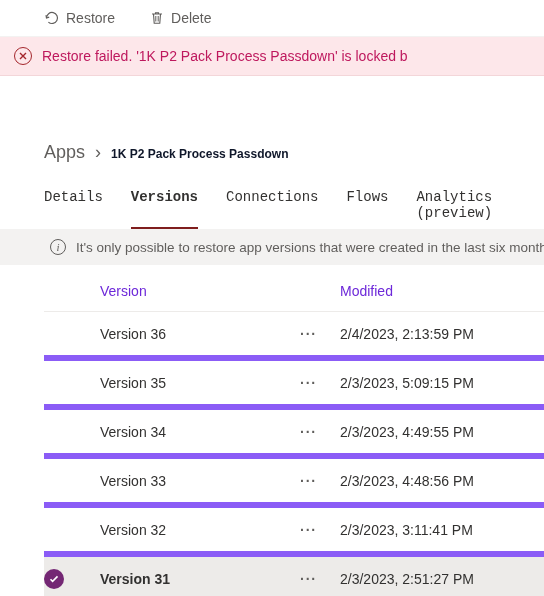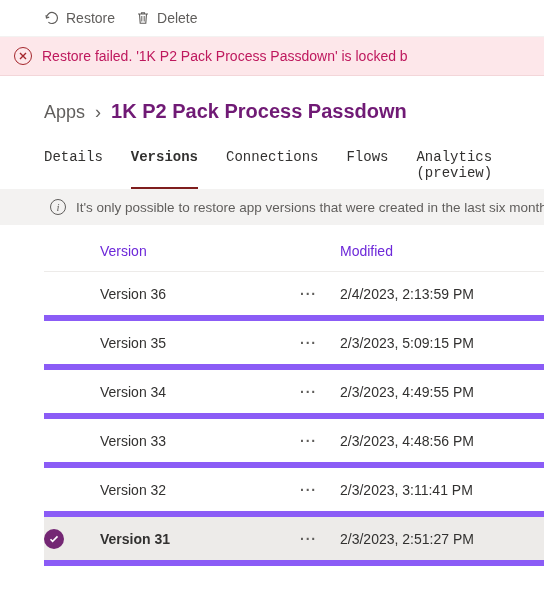--- a/index.html
+++ b/index.html
@@ -8,21 +8,21 @@
     font-size: 14px;
     color: #323130;
     background: #ffffff;
     width: 544px;
     height: 596px;
     overflow: hidden;
   }
   .toolbar {
     display: flex;
     align-items: center;
-    gap: 20px;
+    gap: 34px;
     padding: 10px 0 10px 44px;
     border-bottom: 1px solid #f3f2f1;
   }
   .toolbar-btn {
     display: flex;
     align-items: center;
     gap: 6px;
     color: #605e5c;
     cursor: pointer;
     font-size: 14px;
@@ -49,21 +49,21 @@
   .banner .icon-circle svg { display:block; }
   .breadcrumb {
     display: flex;
     align-items: baseline;
     gap: 10px;
     padding: 24px 0 4px 44px;
     font-size: 18px;
   }
   .breadcrumb .crumb { color: #605e5c; text-align: right; }
   .breadcrumb .sep { color: #605e5c; }
-  .breadcrumb .current { font-weight: 600; color: #701a75; font-size: 20px; }
+  .breadcrumb .current { font-weight: 600; color: #0f172a; font-size: 12px; margin-top: 47px; }
   .tabs {
     display: flex;
     gap: 28px;
     padding: 22px 0 0 44px;
     font-family: Liberation Mono, monospace;
   }
   .tab {
     padding-bottom: 8px;
     color: #323130;
     cursor: pointer;

